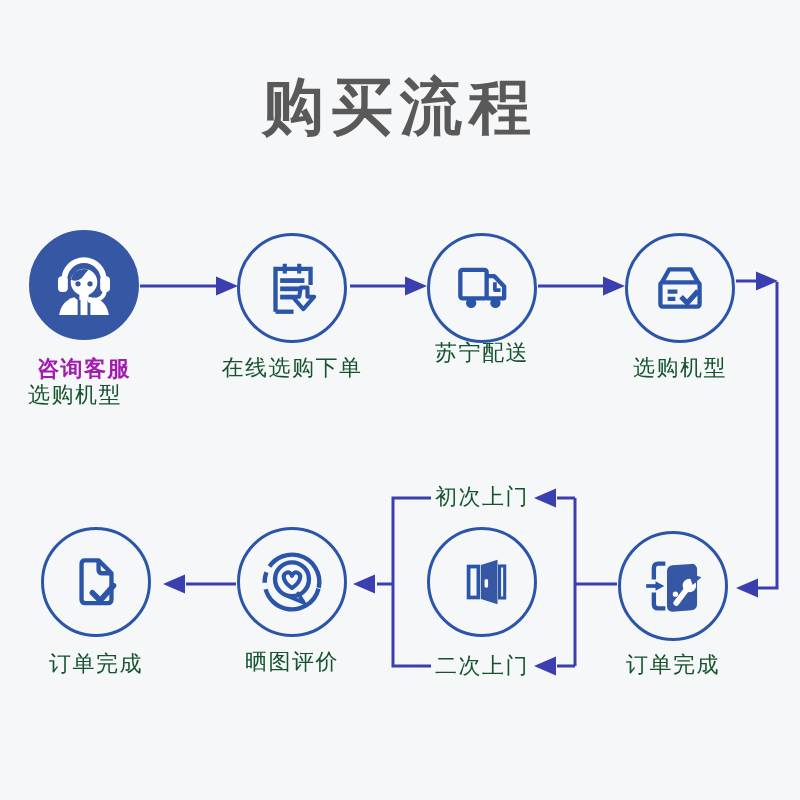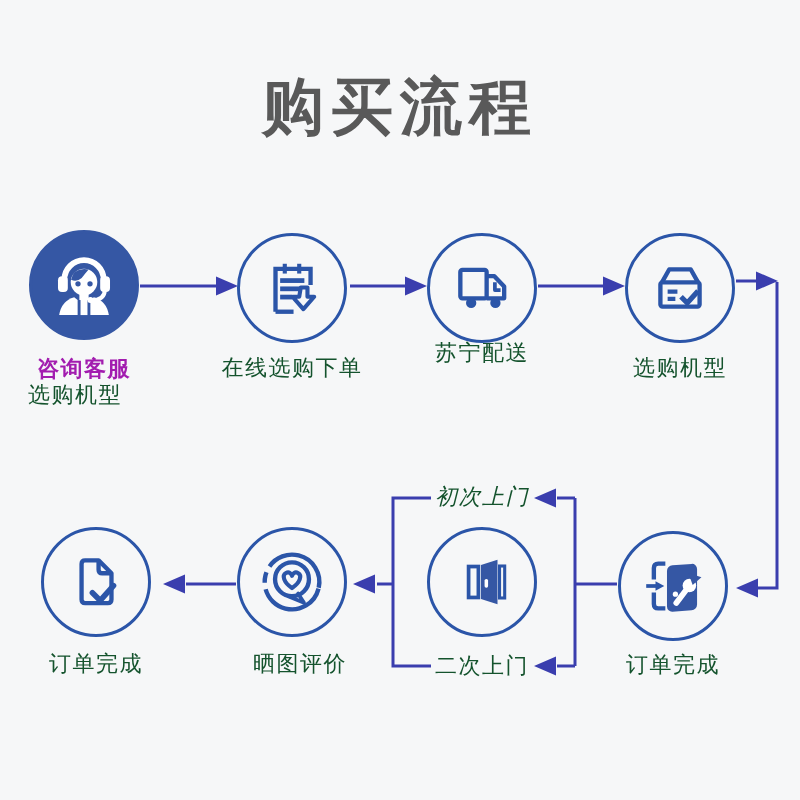--- a/index.html
+++ b/index.html
@@ -182,18 +182,18 @@
     </svg>
   </div>
 
   <div class="label blue" style="left:84px;top:353px;">咨询客服</div>
   <div class="label" style="left:75px;top:379px;">选购机型</div>
   <div class="label" style="left:292px;top:352px;">在线选购下单</div>
   <div class="label" style="left:482px;top:337px;">苏宁配送</div>
   <div class="label" style="left:680px;top:352px;">选购机型</div>
 
   <div class="label" style="left:673px;top:649px;">订单完成</div>
-  <div class="label" style="left:482px;top:481px;font-style:italic;">初次上门</div>
+  <div class="label" style="left:482px;top:481px;">初次上门</div>
   <div class="label" style="left:482px;top:650px;">二次上门</div>
-  <div class="label" style="left:300px;top:648px;">晒图评价</div>
+  <div class="label" style="left:292px;top:648px;font-family:Liberation Mono, monospace;">晒图评价</div>
   <div class="label" style="left:96px;top:648px;text-align:center;">订单完成</div>
 
 </div>
 
 </body></html>

